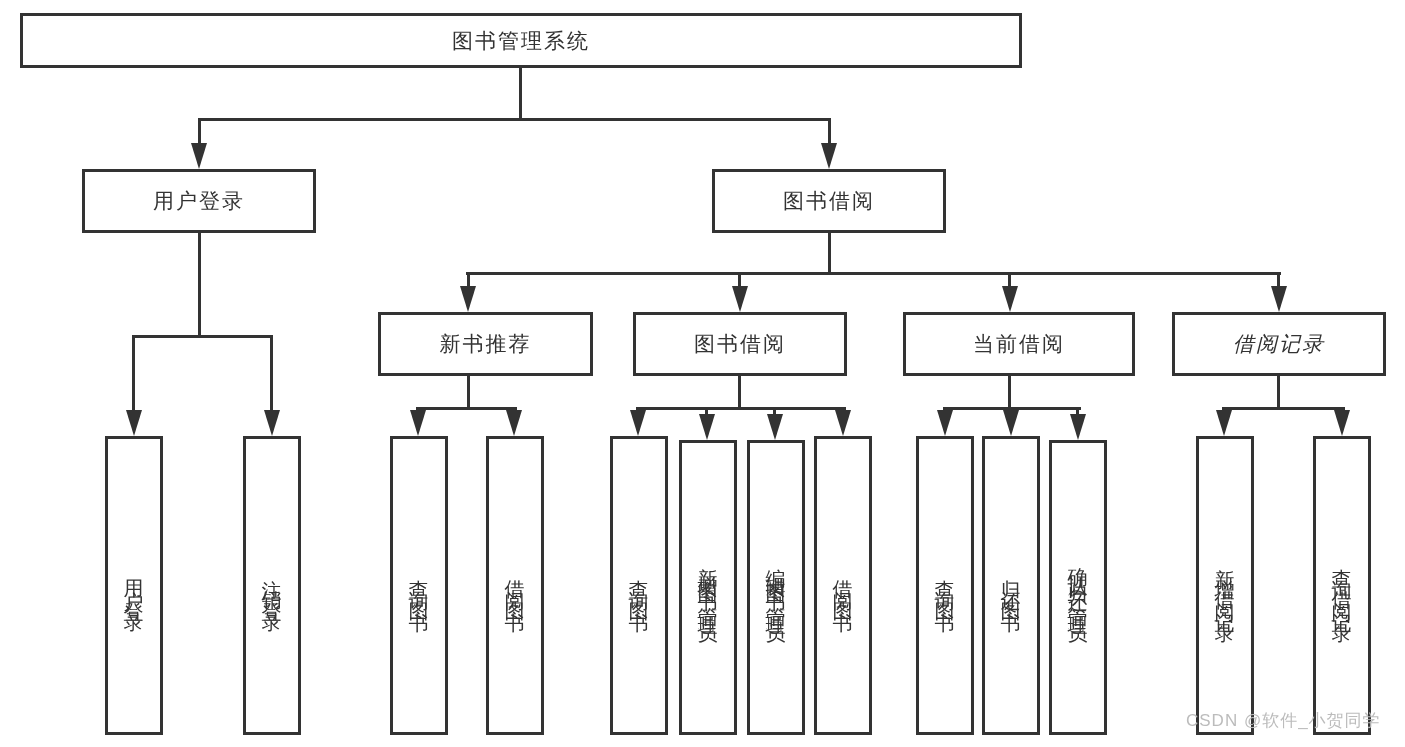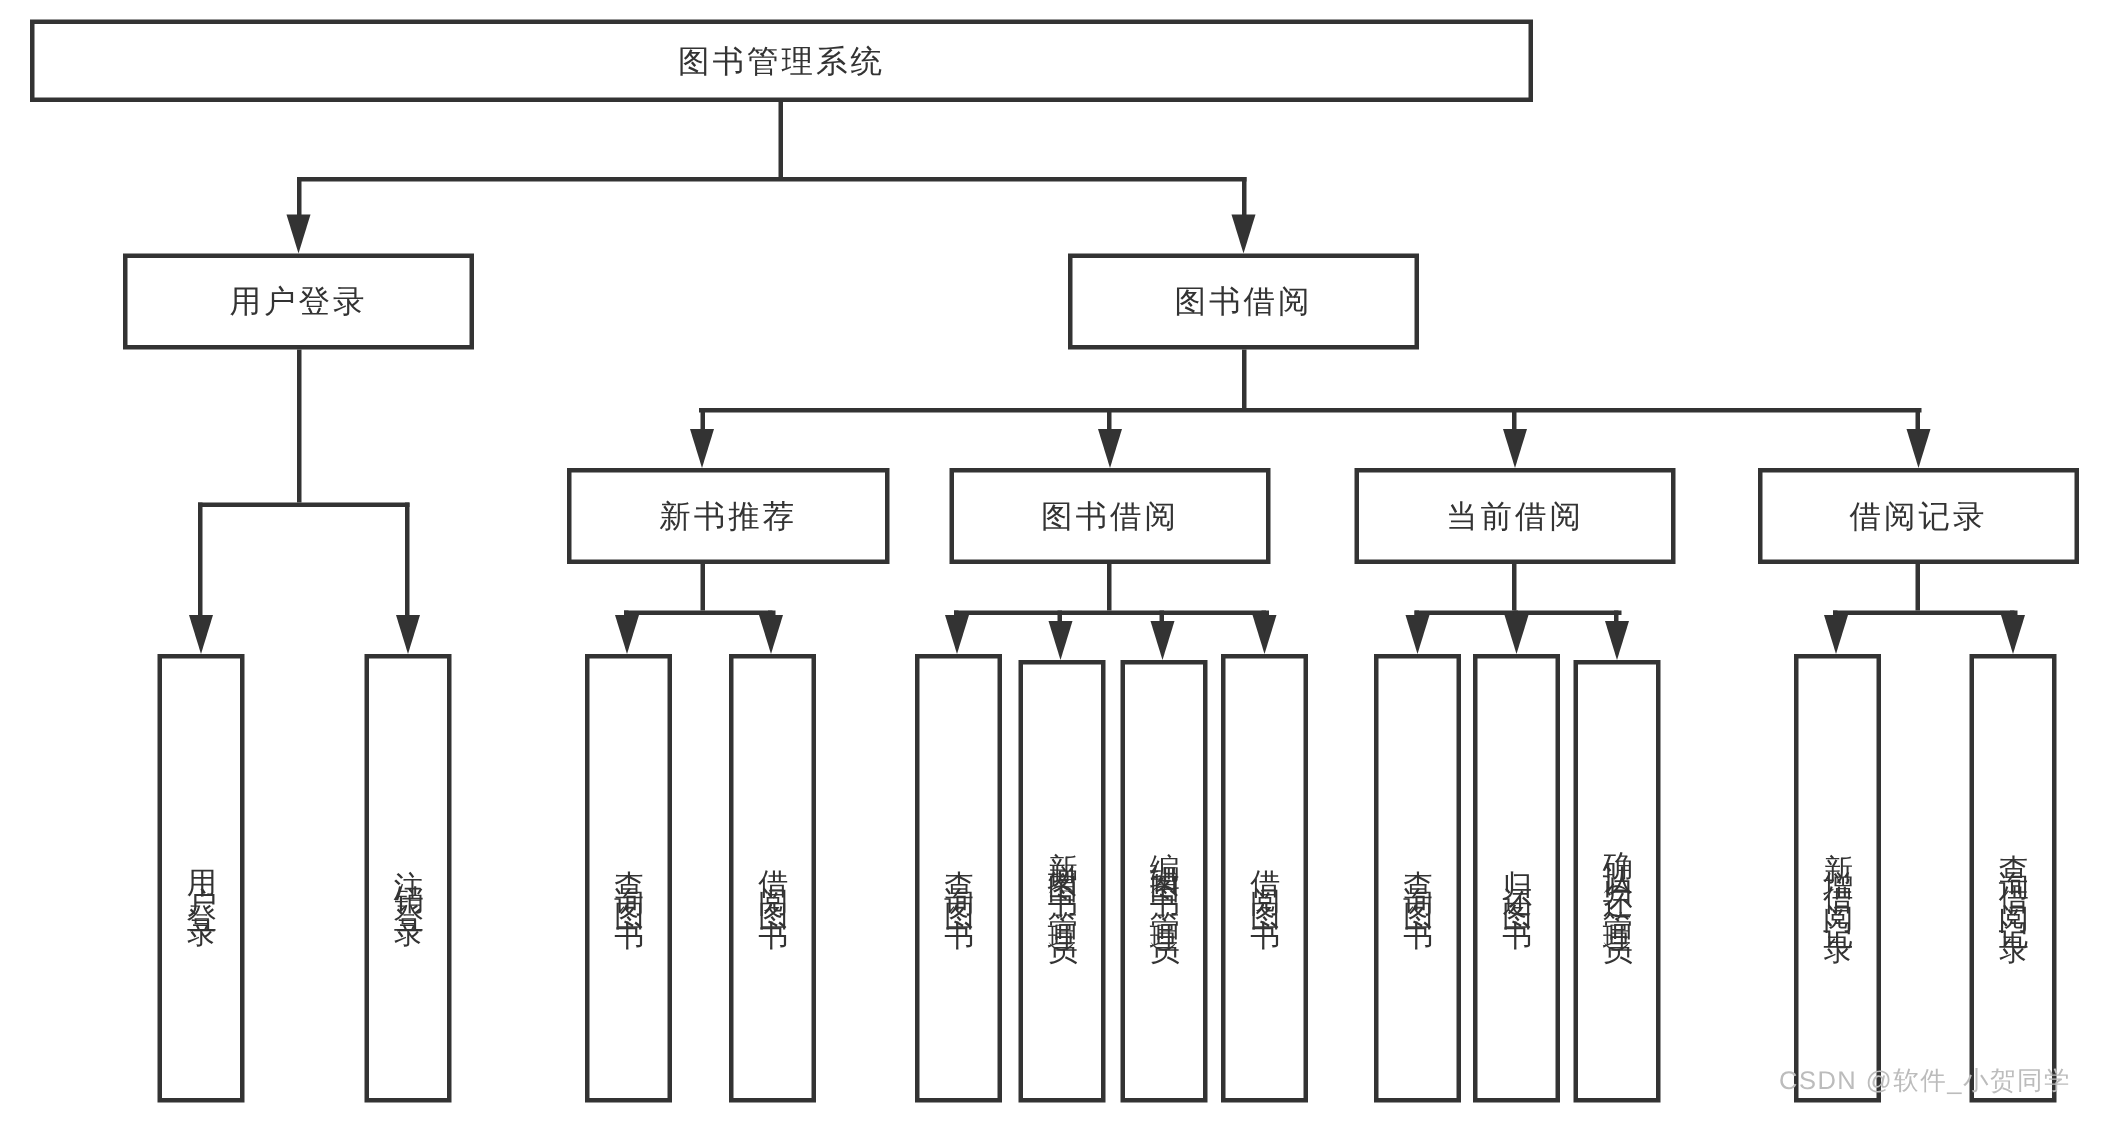--- a/index.html
+++ b/index.html
@@ -61,25 +61,25 @@
   </div>
 
   <div class="hnode" style="left:378px; top:312px; width:215px; height:64px;">
     <span>新书推荐</span>
   </div>
 
   <div class="hnode" style="left:633px; top:312px; width:214px; height:64px;">
     <span>图书借阅</span>
   </div>
 
-  <div class="hnode" style="left:903px; top:312px; width:214px; height:64px;">
+  <div class="hnode" style="left:903px; top:312px; width:232px; height:64px;">
     <span>当前借阅</span>
   </div>
 
-  <div class="hnode" style="left:1172px; top:312px; width:214px; height:64px;">
+  <div class="hnode" style="left:1172px; top:312px; width:214px; height:64px;font-style:italic;">
     <span>借阅记录</span>
   </div>
 
   <div class="vnode" style="left:105px; top:436px; width:58px; height:299px;">
     <span class="vt">用户登录</span>
   </div>
 
   <div class="vnode" style="left:243px; top:436px; width:58px; height:299px;">
     <span class="vt">注销登录</span>
   </div>

